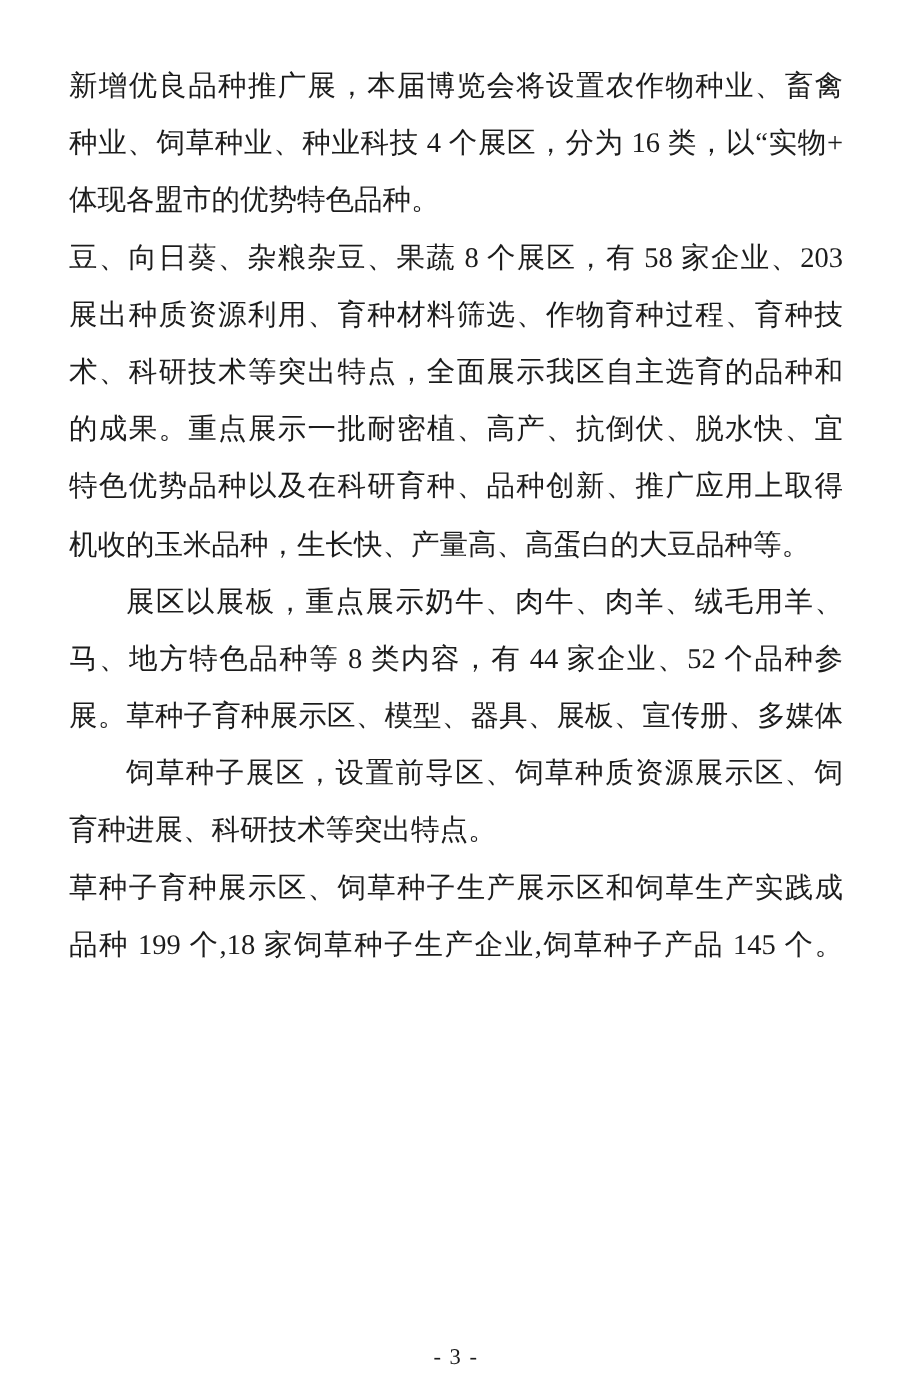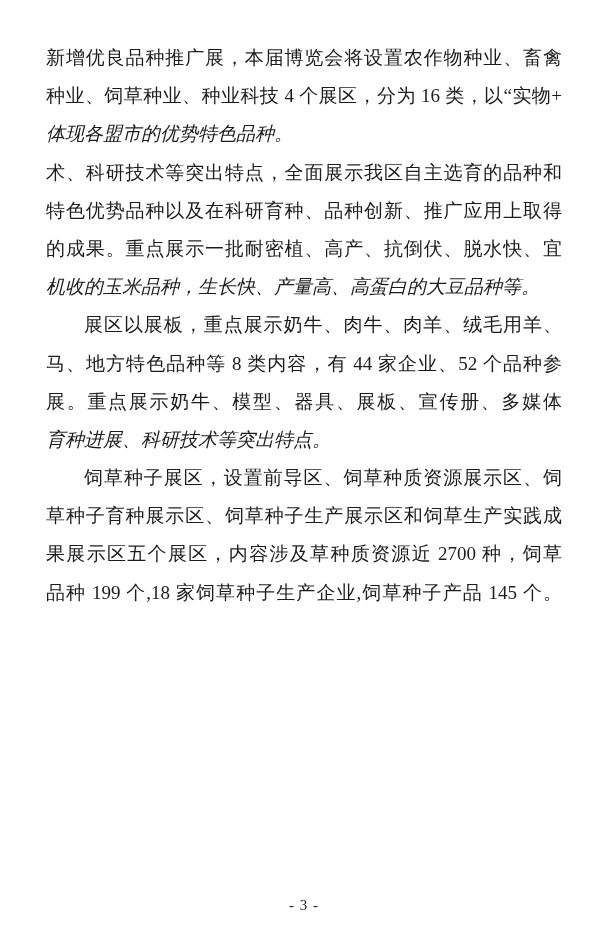--- a/index.html
+++ b/index.html
@@ -30,21 +30,20 @@
     text-align: justify;
     text-align-last: justify;
     text-justify: inter-ideograph;
     overflow: hidden;
   }
   .text-line.first-line {
     text-indent: 38px;
   }
   .text-line.para-end {
     text-align-last: left;
-    font-style: italic;
   }
   .footer {
     position: absolute;
     left: 0;
     top: 893px;
     width: 608px;
     text-align: center;
   }
   .page-number {
     font-size: 15px;
@@ -54,29 +53,30 @@
   }
 </style>
 </head>
 <body>
 
 <div class="page">
   <div class="text-block" id="doc-body">
       <div class="text-line">新增优良品种推广展，本届博览会将设置农作物种业、畜禽</div>
       <div class="text-line">种业、饲草种业、种业科技 4 个展区，分为 16 类，以“实物+</div>
       <div class="text-line para-end">体现各盟市的优势特色品种。</div>
+      <div class="text-line">豆、向日葵、杂粮杂豆、果蔬 8 个展区，有 58 家企业、203</div>
+      <div class="text-line">展出种质资源利用、育种材料筛选、作物育种过程、育种技</div>
       <div class="text-line">术、科研技术等突出特点，全面展示我区自主选育的品种和</div>
+      <div class="text-line">的成果。重点展示一批耐密植、高产、抗倒伏、脱水快、宜</div>
       <div class="text-line">特色优势品种以及在科研育种、品种创新、推广应用上取得</div>
-      <div class="text-line">的成果。重点展示一批耐密植、高产、抗倒伏、脱水快、宜</div>
       <div class="text-line para-end">机收的玉米品种，生长快、产量高、高蛋白的大豆品种等。</div>
       <div class="text-line first-line">展区以展板，重点展示奶牛、肉牛、肉羊、绒毛用羊、</div>
       <div class="text-line">马、地方特色品种等 8 类内容，有 44 家企业、52 个品种参</div>
-      <div class="text-line">展。重点展示奶牛、模型、器具、展板、宣传册、多媒体</div>
+      <div class="text-line">展。草种子育种展示区、模型、器具、展板、宣传册、多媒体</div>
+      <div class="text-line first-line">饲草种子展区，设置前导区、饲草种质资源展示区、饲</div>
       <div class="text-line para-end">育种进展、科研技术等突出特点。</div>
-      <div class="text-line first-line">饲草种子展区，设置前导区、饲草种质资源展示区、饲</div>
       <div class="text-line">草种子育种展示区、饲草种子生产展示区和饲草生产实践成</div>
-      <div class="text-line">果展示区五个展区，内容涉及草种质资源近 2700 种，饲草</div>
       <div class="text-line">品种 199 个,18 家饲草种子生产企业,饲草种子产品 145 个。</div>
     </div>
   <div class="footer">
     <span class="page-number">- 3 -</span>
   </div>
 </div>
 
 </body></html>

